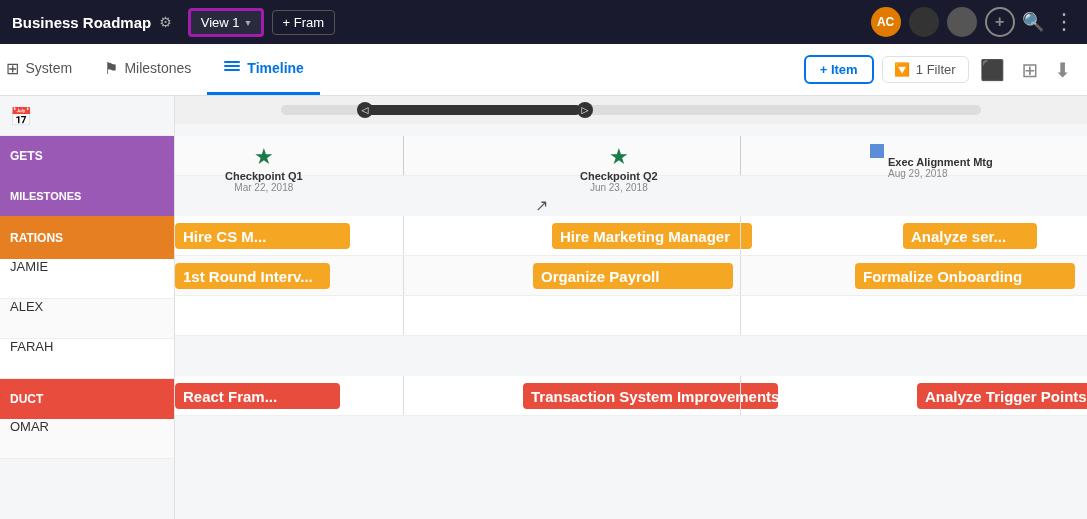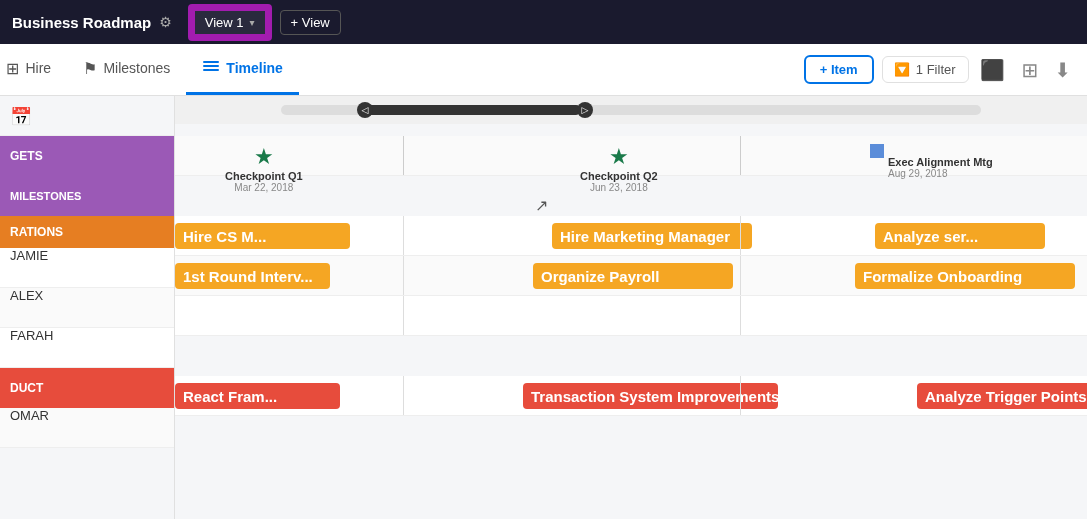--- a/index.html
+++ b/index.html
@@ -5,21 +5,21 @@
     * { box-sizing: border-box; margin: 0; padding: 0; }
     body { font-family: -apple-system, BlinkMacSystemFont, 'Segoe UI', sans-serif; background: #f5f6f8; overflow: hidden; width: 1087px; height: 519px; }
 
     
     .top-bar {
       display: flex; align-items: center; background: #1a1a2e; height: 44px; padding: 0 12px; gap: 8px;
     }
     .top-bar-title { color: #fff; font-weight: 700; font-size: 15px; }
     .top-bar-gear { color: #aaa; font-size: 14px; cursor: pointer; }
     .view-select {
-      display: flex; align-items: center; background: #2a2a3e; border: 7px solid #a21caf; border-radius: 4px;
+      display: flex; align-items: center; background: #2a2a3e; border: 3px solid #a21caf; border-radius: 4px;
       padding: 4px 10px; color: #fff; font-size: 13px; cursor: pointer; gap: 6px; margin-left: 8px;
     }
     .view-select .chevron { font-size: 10px; color: #aaa; }
     .add-view-btn {
       display: flex; align-items: center; gap: 4px; background: transparent; border: 1px solid #555;
       border-radius: 4px; color: #fff; font-size: 13px; padding: 4px 10px; cursor: pointer;
     }
     .top-bar-right { margin-left: auto; display: flex; align-items: center; gap: 8px; }
     .avatar { width: 30px; height: 30px; border-radius: 50%; display: flex; align-items: center; justify-content: center; font-weight: 700; font-size: 12px; }
     .avatar-ac { background: #e07b00; color: #fff; }
@@ -99,27 +99,35 @@
 </head>
 <body>
 
 <div class="top-bar">
   <span class="top-bar-title">Business Roadmap</span>
   <span class="top-bar-gear">⚙</span>
   <div class="view-select">
     <span>View 1</span>
     <span class="chevron">▾</span>
   </div>
-  <button class="add-view-btn">+ View</button>
+  <button class="add-view-btn">+ Fram</button>
+  <div class="top-bar-right">
+    <div class="avatar avatar-ac">AC</div>
+    <div class="avatar avatar-dark1"></div>
+    <div class="avatar avatar-dark2"></div>
+    <div class="avatar avatar-add">+</div>
+    <span class="top-bar-icon">🔍</span>
+    <span class="top-bar-icon" style="font-size:22px;">⋮</span>
+  </div>
 </div>
 
 <div class="toolbar">
   <div class="toolbar-tab" style="padding-left:6px;">
     <span class="toolbar-tab-icon">⊞</span>
-    <span>Hire</span>
+    <span>System</span>
   </div>
   <div class="toolbar-tab">
     <span class="toolbar-tab-icon">⚑</span>
     <span>Milestones</span>
   </div>
   <div class="toolbar-tab active">
     <span class="toolbar-tab-icon">
       <svg width="18" height="18" viewBox="0 0 18 18" fill="none">
         <rect x="1" y="4" width="16" height="2" rx="1" fill="#0073e6"></rect>
         <rect x="1" y="8" width="16" height="2" rx="1" fill="#0073e6"></rect>
@@ -151,21 +159,21 @@
     </div>
 
     <div class="label-group-header group-label-purple" style="height:40px;">
       <span>GETS</span>
     </div>
 
     <div class="label-group-header group-label-purple" style="height:40px;font-size:11px;">
       <span>MILESTONES</span>
     </div>
 
-    <div class="label-group-header group-label-orange" style="height:32px;align-items:center;">
+    <div class="label-group-header group-label-orange" style="height:43px;align-items:center;">
       <span>RATIONS</span>
     </div>
 
     <div class="label-row">
       <span>JAMIE</span>
     </div>
 
     <div class="label-row alt">
       <span>ALEX</span>
     </div>
@@ -224,21 +232,21 @@
 
         <div style="position:absolute;left:25%;top:0;bottom:0;width:1px;background:#ccc;"></div>
         <div style="position:absolute;left:62%;top:0;bottom:0;width:1px;background:#ccc;"></div>
       </div>
 
       <div style="height:40px;background:transparent;"></div>
 
       <div style="height:40px;background:#fff;position:relative;border-bottom:1px solid #eee;">
         <div class="gantt-bar bar-orange" style="left:0px;width:175px;">Hire CS M...</div>
         <div class="gantt-bar bar-orange" style="left:365px;width:200px;margin-left:12px;">Hire Marketing Manager</div>
-        <div class="gantt-bar bar-orange" style="left:700px;width:170px;">Analyze ser...</div>
+        <div class="gantt-bar bar-orange" style="left:728px;width:134px;">Analyze ser...</div>
         <div style="position:absolute;left:25%;top:0;bottom:0;width:1px;background:#ddd;"></div>
         <div style="position:absolute;left:62%;top:0;bottom:0;width:1px;background:#ddd;"></div>
       </div>
 
       <div style="height:40px;background:#fafafa;position:relative;border-bottom:1px solid #eee;">
         <div class="gantt-bar bar-orange" style="left:0px;width:155px;">1st Round Interv...</div>
         <div class="gantt-bar bar-orange" style="left:358px;width:200px;">Organize Payroll</div>
         <div class="gantt-bar bar-orange" style="left:680px;width:220px;">Formalize Onboarding</div>
         <div style="position:absolute;left:25%;top:0;bottom:0;width:1px;background:#ddd;"></div>
         <div style="position:absolute;left:62%;top:0;bottom:0;width:1px;background:#ddd;"></div>

